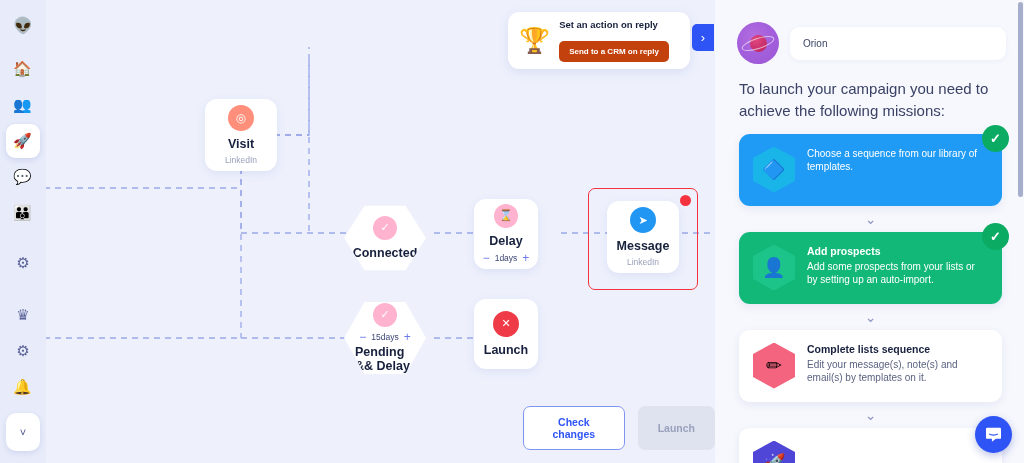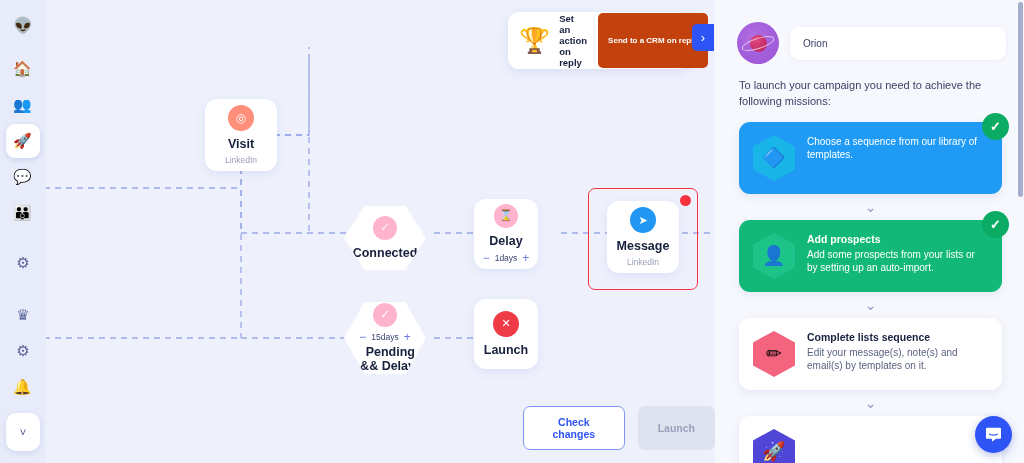--- a/index.html
+++ b/index.html
@@ -53,21 +53,21 @@
     justify-content: center;
     clip-path: polygon(25% 4%, 75% 4%, 100% 50%, 75% 96%, 25% 96%, 0% 50%);
     filter: drop-shadow(0 3px 7px rgba(70,90,180,.13));
   }
   .node-ic {
     border-radius: 50%; display: flex; align-items: center;
     justify-content: center; color: #fff;
   }
   .node-title {
     font-size: 12.5px; font-weight: bold; color: #17203d; margin-top: 6px;
-    text-align: right; line-height: 1.15;
+    text-align: left; line-height: 1.15;
   }
   .node-sub { font-size: 8.5px; color: #9aa1bb; margin-top: 3px; }
   .stepper {
     display: flex; align-items: center; gap: 5px;
     font-size: 8.5px; color: #3c4672; margin-top: 4px;
   }
   .stepper .pm { color: #6b7ae8; font-size: 12px; line-height: 1; cursor: pointer; }
   .sel-ring {
     position: absolute; border: 1.6px solid #f5333f; border-radius: 7px;
   }
@@ -77,21 +77,21 @@
   }
 
   
   #promo {
     position: absolute; left: 462px; top: 12px; width: 182px; height: 57px;
     background: #fff; border-radius: 11px;
     box-shadow: 0 3px 11px rgba(70,90,180,.13);
     display: flex; align-items: center; padding: 0 11px; gap: 9px;
   }
   #promo .trophy { font-size: 25px; line-height: 1; }
-  #promo .ptxt { display: flex; gap: 11px; }
+  #promo .ptxt { display: flex; flex-direction: column; gap: 11px; }
   #promo .ptitle { font-size: 9.5px; font-weight: bold; color: #17203d; }
   #promo .pbtn {
     background: #c2410c; color: #fff; border: none; border-radius: 5px;
     font-size: 8px; font-weight: bold; padding: 6px 10px;
     font-family: inherit; cursor: pointer; white-space: nowrap;
   }
   #collapse-tab {
     position: absolute; left: 646px; top: 24px; width: 22px; height: 27px;
     background: #2f54f5; border-radius: 5px 0 0 5px; color: #fff;
     display: flex; align-items: center; justify-content: center;
@@ -136,21 +136,21 @@
     position: absolute; width: 34px; height: 11px;
     border: 1.4px solid rgba(255,255,255,.6); border-radius: 50%;
     transform: rotate(-18deg);
   }
   .name-field {
     flex: 1; background: #fff; border: none; border-radius: 9px;
     padding: 11px 13px; font-size: 10px; color: #3a4266;
     font-family: inherit; box-shadow: 0 1px 4px rgba(70,90,180,.07);
   }
   #panel-desc {
-    font-size: 11px; color: #3a4266; line-height: 1.45;
+    font-size: 15px; color: #3a4266; line-height: 1.45;
     padding: 14px 24px 0 24px;
   }
   #missions { padding: 12px 22px 0 24px; }
   .mission {
     position: relative; border-radius: 11px; padding: 13px 14px;
     display: flex; align-items: flex-start; gap: 12px;
     box-shadow: 0 3px 9px rgba(70,90,180,.10);
   }
   .mission.blue  { background: #1f9bf5; }
   .mission.green { background: #12b878; }

